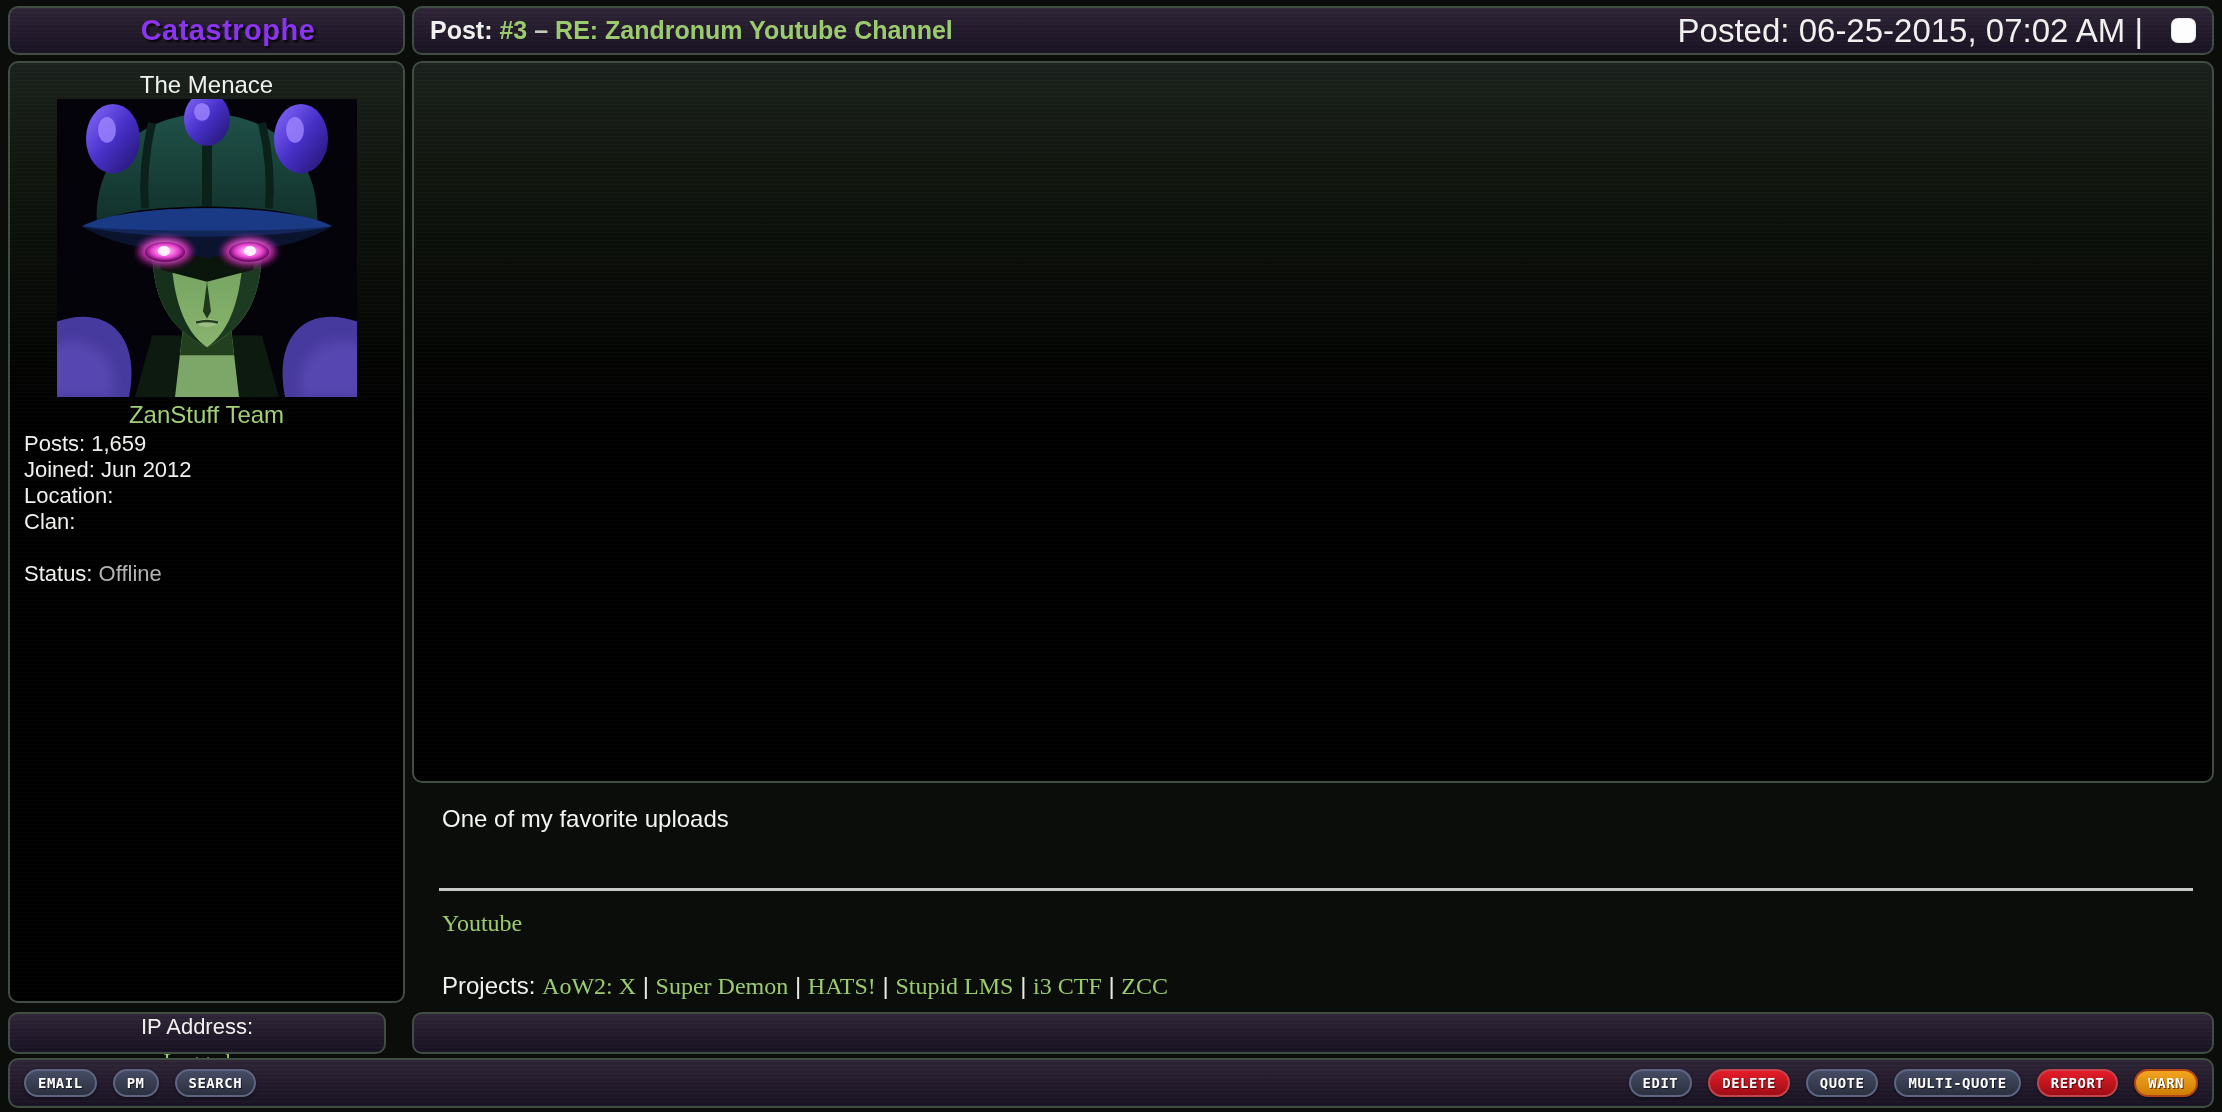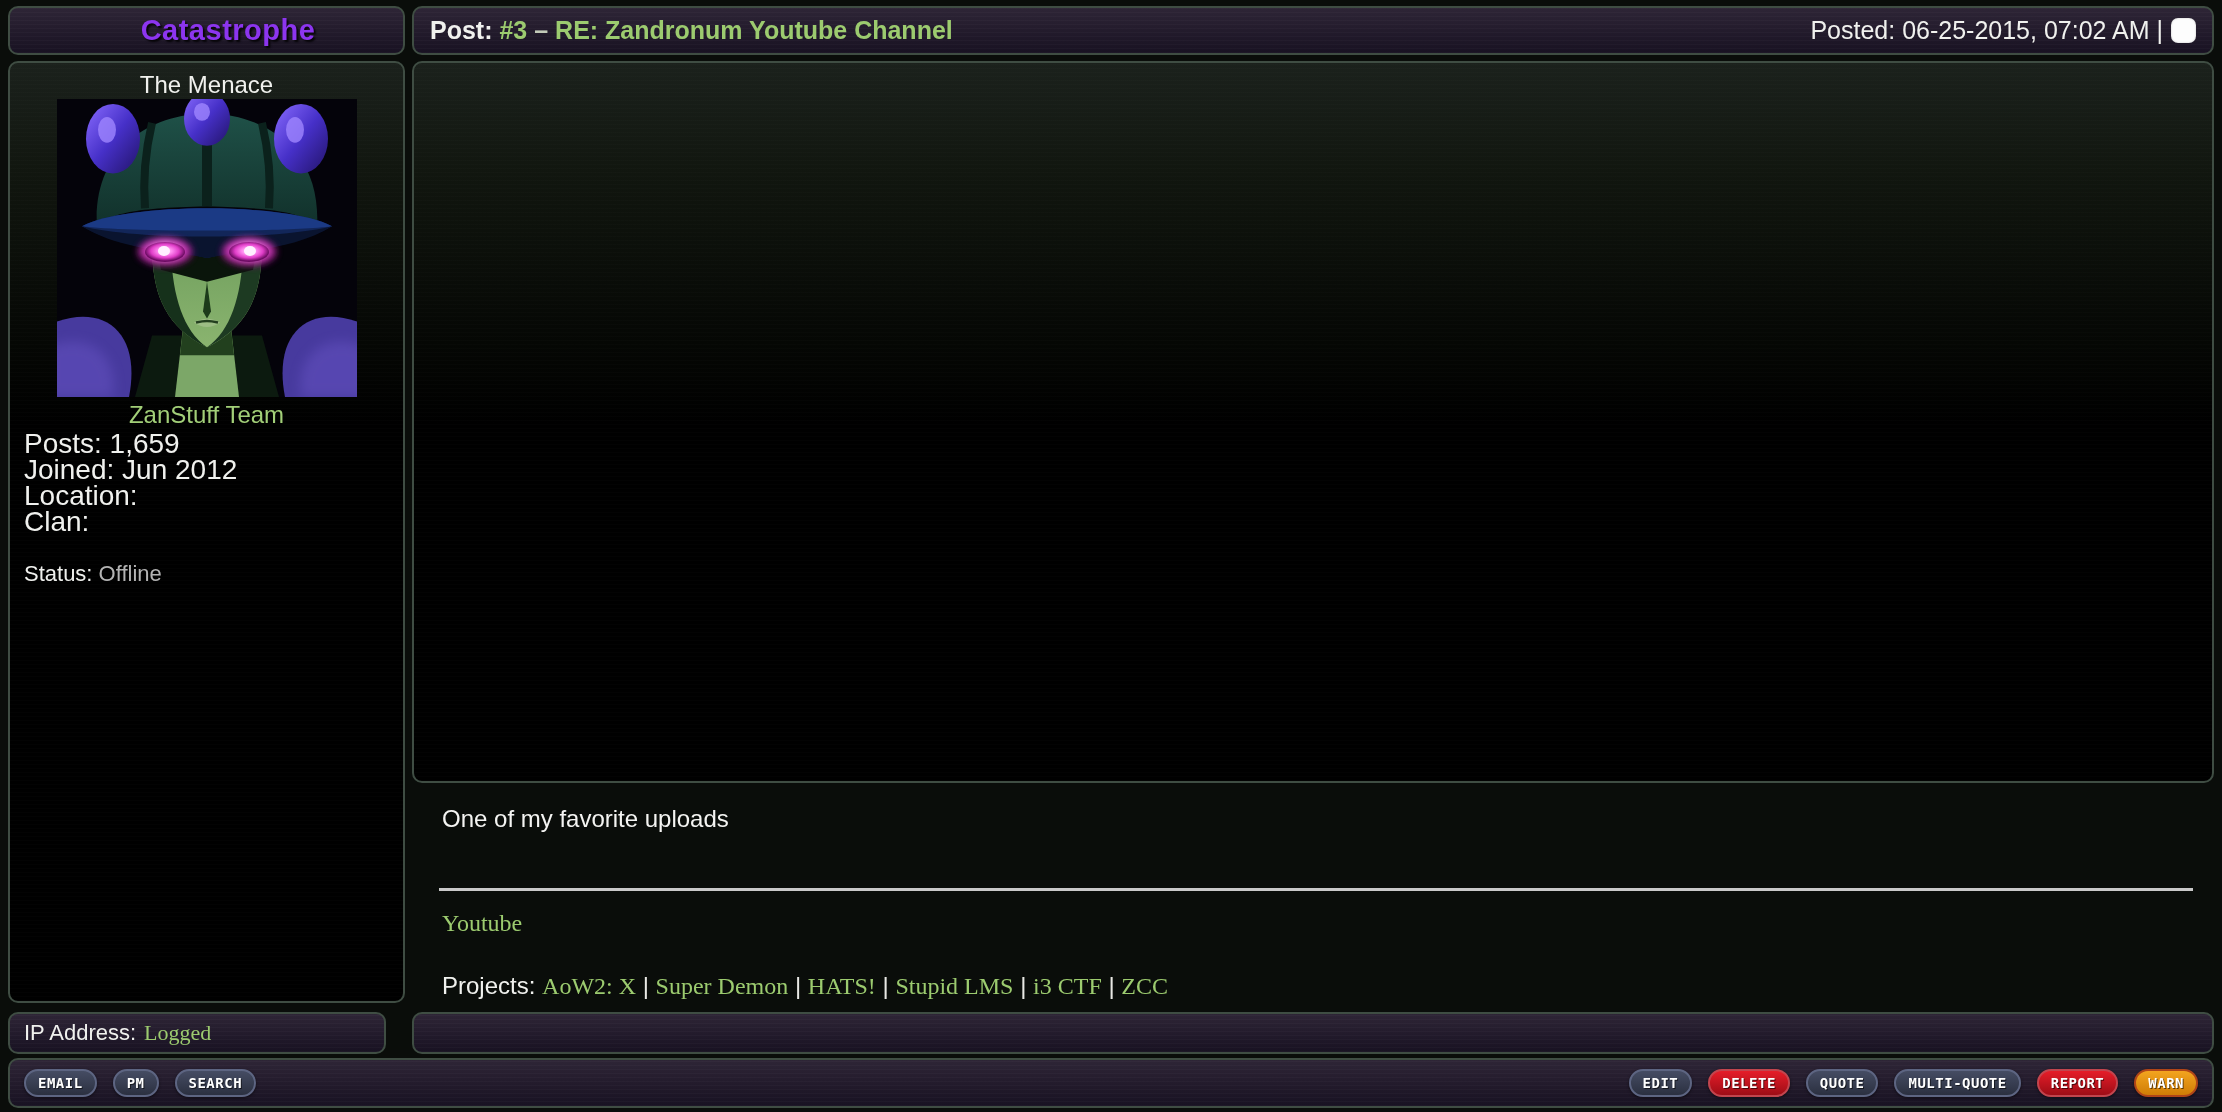--- a/index.html
+++ b/index.html
@@ -26,45 +26,45 @@
   }
   
   .user-header{left:8px;top:6px;width:397px;height:49px;display:flex;align-items:center;justify-content:center;}
   .username{
     font-size:29px;font-weight:bold;color:#8c35ef;
     text-shadow:2px 2px 2px rgba(0,0,0,.85);
     letter-spacing:.5px;cursor:pointer;margin-left:43px;
   }
   .post-header{left:412px;top:6px;width:1802px;height:49px;display:flex;align-items:center;justify-content:space-between;padding:0 16px;}
   .post-header .left{font-size:25px;font-weight:bold;white-space:nowrap;}
-  .post-header .right{font-size:25px;display:flex;align-items:center;gap:8px;white-space:nowrap;}
+  .post-header .right{font-size:33px;display:flex;align-items:center;gap:28px;white-space:nowrap;}
   .wht{color:#f0f1ee;}
   .grn{color:#9ccb6f;}
   .dash{color:#c2cab8;font-weight:bold;}
   a.green-link{color:#9ccb6f;text-decoration:none;cursor:pointer;font-family:Liberation Serif, serif;}
   .checkbox{
     width:25px;height:25px;border-radius:7px;background:#fdfdfd;
     box-shadow:inset 0 0 2px rgba(0,0,0,.25);display:inline-block;cursor:pointer;
   }
   
   .user-panel{left:8px;top:61px;width:397px;height:942px;}
   .user-title{position:absolute;top:8px;left:0;width:100%;text-align:center;font-size:24px;color:#f0f1ee;}
   .avatar{position:absolute;left:47px;top:36px;width:300px;height:298px;display:block;cursor:pointer;}
   .user-group{position:absolute;top:338px;left:0;width:100%;text-align:center;font-size:24px;color:#a2cf78;}
-  .user-stats{position:absolute;left:14px;top:368px;font-size:28px;line-height:26px;color:#f0f1ee;}
+  .user-stats{position:absolute;left:14px;top:368px;font-size:22px;line-height:26px;color:#f0f1ee;}
   .status-line{position:absolute;left:14px;top:498px;font-size:22px;}
   .status-val{color:#b3b3b3;}
   .post-panel{left:412px;top:61px;width:1802px;height:722px;}
   .post-body-text{position:absolute;left:28px;top:742px;font-size:24px;color:#f4f4f2;}
   .sig-hr{position:absolute;left:25px;top:825px;width:1754px;height:3px;background:#c9c9c9;border:none;}
   .sig-youtube{position:absolute;left:28px;top:846px;font-size:24px;}
   .sig-projects{position:absolute;left:28px;top:909px;font-size:24px;color:#f0f1ee;white-space:nowrap;}
   .sig-projects .sep{color:#e8e8e4;}
   
-  .ip-panel{left:8px;top:1012px;width:378px;height:42px;display:flex;align-items:center;padding:0 14px;font-size:22px;gap:8px;}
+  .ip-panel{left:8px;top:1012px;width:378px;height:42px;display:flex;align-items:center;padding:0 14px;font-size:22px;gap:8px;flex-direction:column;}
   .post-footer{left:412px;top:1012px;width:1802px;height:42px;}
   
   .toolbar{left:8px;top:1058px;width:2206px;height:50px;display:flex;align-items:center;justify-content:space-between;padding:0 14px;}
   .btn-group{display:flex;align-items:center;gap:16px;}
   .btn{
     display:inline-block;box-sizing:border-box;
     font-family:"DejaVu Sans Mono",monospace;font-weight:bold;font-size:14px;letter-spacing:.5px;
     color:#fff;text-shadow:1px 1px 0 rgba(0,0,0,.6);
     padding:4px 12px;border-radius:14px;cursor:pointer;
     box-shadow:0 1px 3px rgba(0,0,0,.55);

